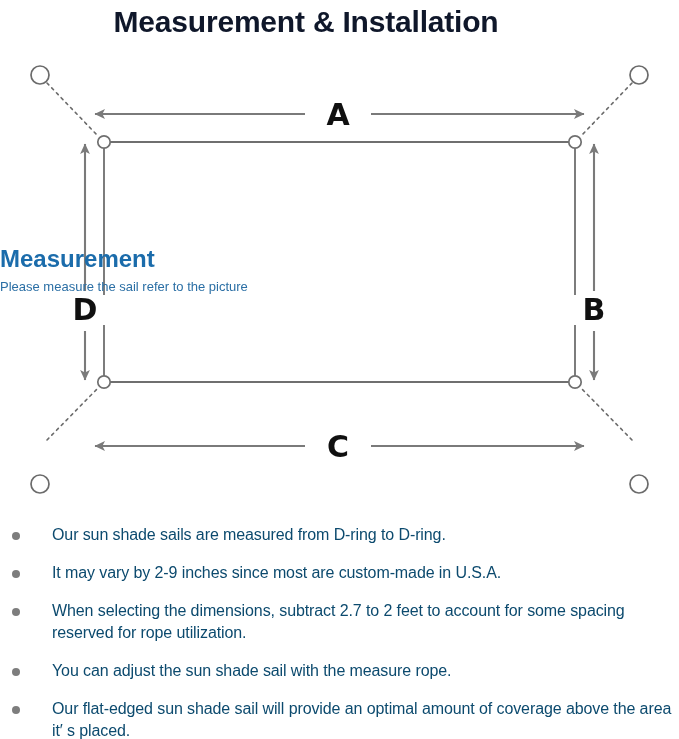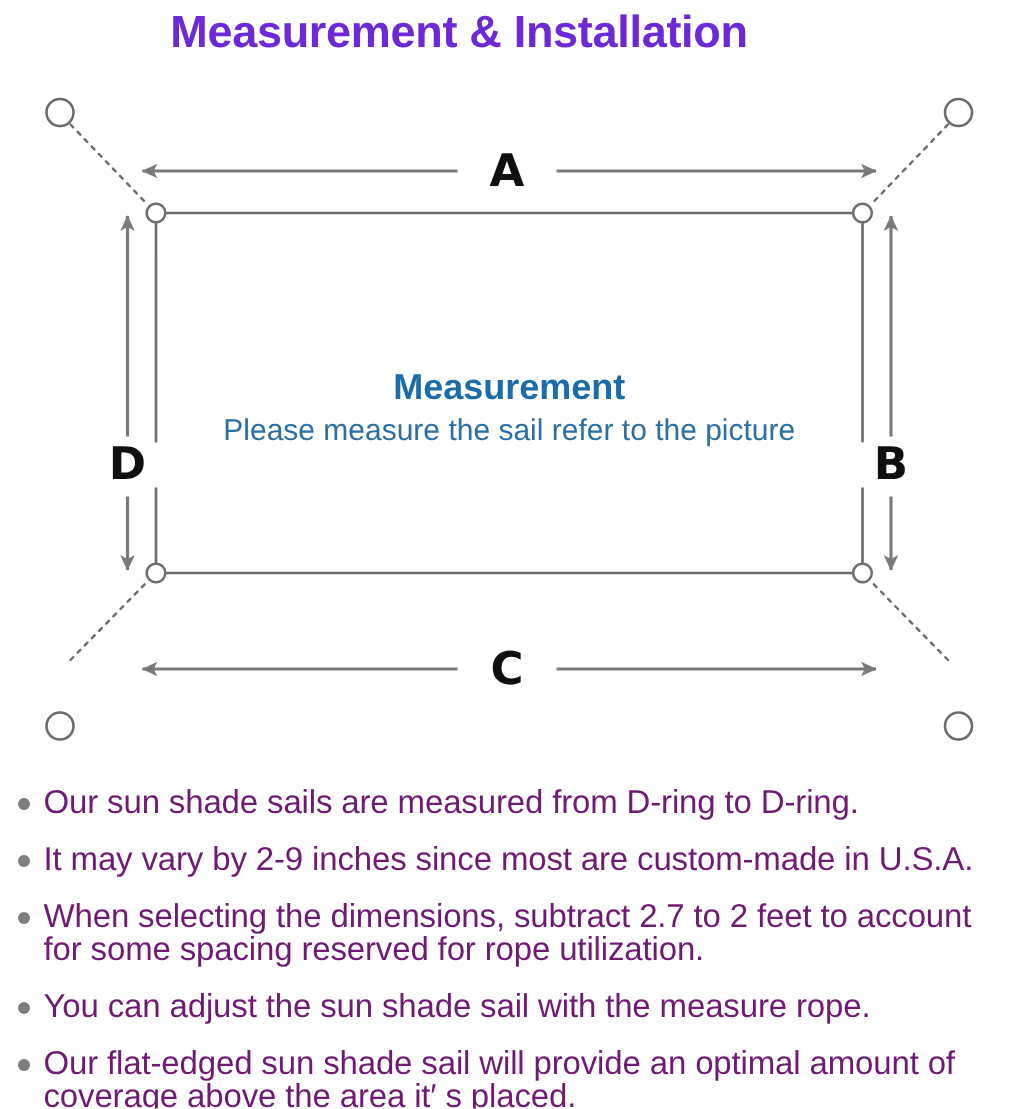--- a/index.html
+++ b/index.html
@@ -18,21 +18,21 @@
 
   
   .title {
     position: absolute;
     left: 0;
     top: 0;
     width: 612px;
     text-align: center;
     font-size: 30px;
     font-weight: bold;
-    color: #6d28d9;
+    color: #0f172a;
     letter-spacing: -0.2px;
     line-height: 40px;
     padding-top: 2px;
     white-space: nowrap;
   }
 
   
   .diagram {
     position: absolute;
     left: 0;
@@ -43,32 +43,32 @@
   .diagram svg {
     display: block;
   }
 
   
   .sail-label {
     position: absolute;
     left: 0;
     top: 200px;
     width: 679px;
-    text-align: center;
+    text-align: left;
     pointer-events: none;
   }
   .sail-label .main {
     font-size: 24px;
     font-weight: bold;
     color: #1b6cab;
     line-height: 30px;
     white-space: nowrap;
   }
   .sail-label .sub {
-    font-size: 20px;
+    font-size: 13px;
     color: #2b6fa5;
     line-height: 22px;
     margin-top: 2px;
     white-space: nowrap;
   }
 
   .dim-letter {
     position: absolute;
     font-family: "DejaVu Sans", sans-serif;
     font-size: 30px;
@@ -88,26 +88,26 @@
     position: absolute;
     left: 0;
     top: 524px;
     width: 679px;
     padding: 0;
     margin: 0;
     list-style: none;
   }
   .notes li {
     position: relative;
-    padding-left: 29px;
+    padding-left: 52px;
     padding-right: 6px;
     margin-bottom: 16px;
-    font-size: 22px;
+    font-size: 16px;
     line-height: 22px;
-    color: #701a75;
+    color: #0c4a6e;
     letter-spacing: -0.1px;
   }
   .notes li .dot {
     position: absolute;
     left: 12px;
     top: 8px;
     width: 8px;
     height: 8px;
     border-radius: 50%;
     background: #7d7d7d;

